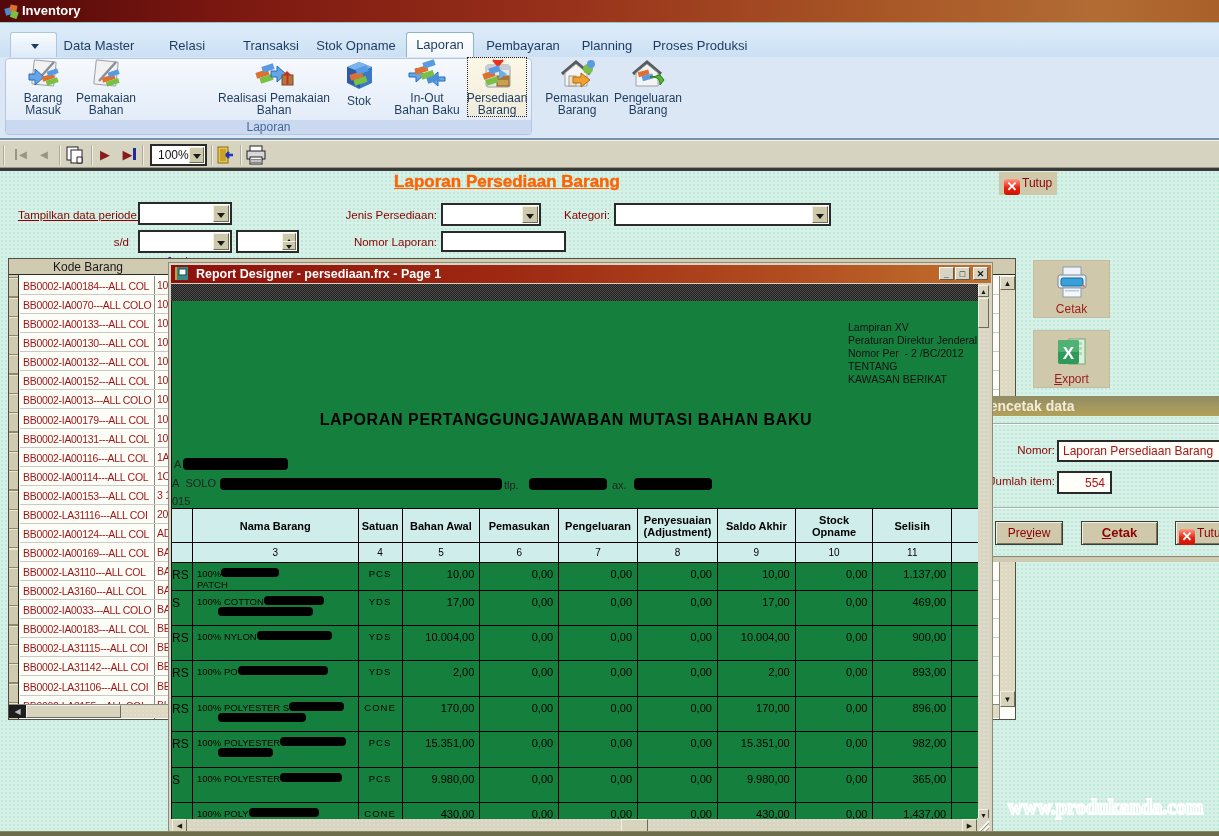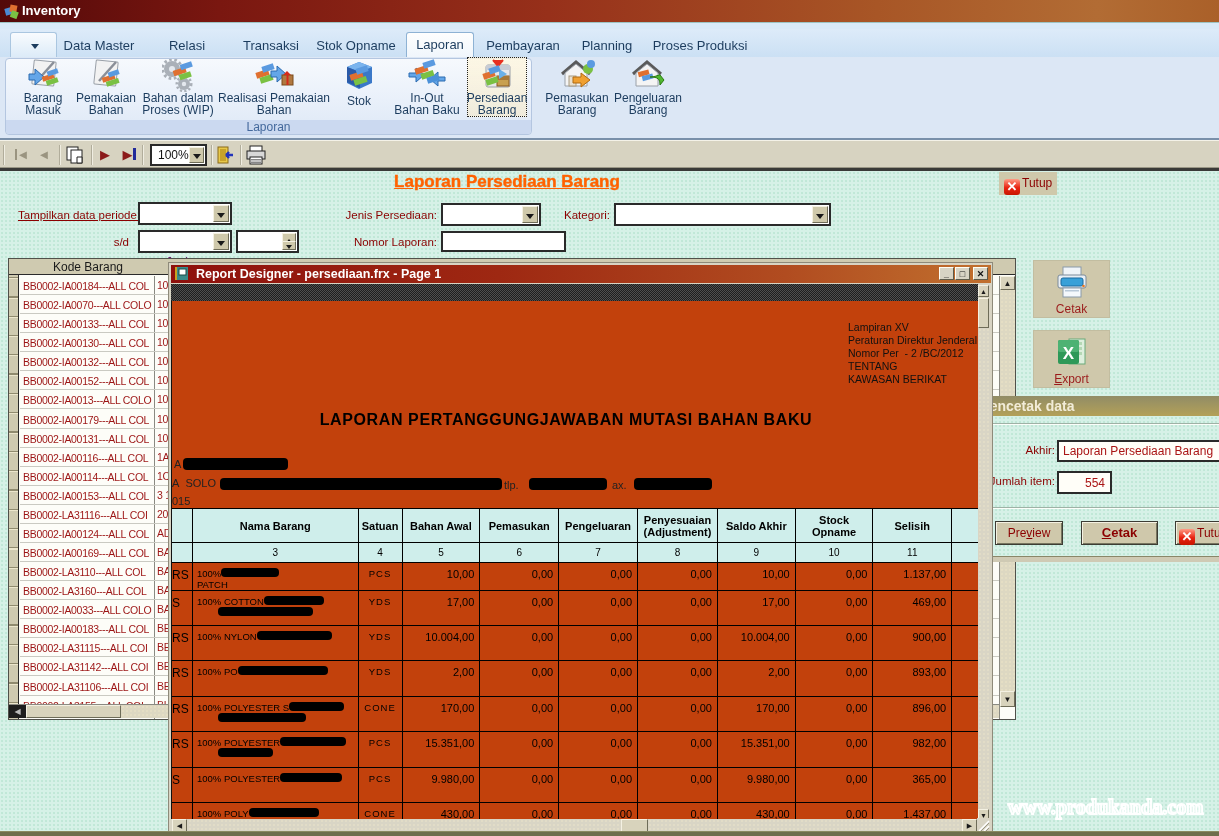--- a/index.html
+++ b/index.html
@@ -60,21 +60,21 @@
 #phead{position:absolute;left:0;top:0;width:269px;height:20px;background:linear-gradient(#918c66,#b3a158);color:#f2ecd8;font-weight:bold;font-size:14px;line-height:20px;padding-left:28px;}
 .groove{position:absolute;left:0;width:269px;height:2px;border-top:1px solid #9fb2a6;border-bottom:1px solid #fbfffa;}
 #pbot{position:absolute;left:0;top:160px;width:269px;height:6px;background:#cfcab4;border-top:1px solid #8a8668;}
 .pwhite{position:absolute;background:#fffef8;border:2px solid #2a2a2a;color:#aa1515;font-size:12px;}
 
 #dwin{left:168px;top:262px;width:825px;height:574px;background:#d8d4c4;border:1px solid #8e8a7a;padding:20px;}
 #dtitle{position:absolute;left:2px;top:2px;width:820px;height:18px;background:linear-gradient(90deg,#8e100c,#9e2812 40%,#b14c20 75%,#c1702e 100%);}
 #dtitle .txt{position:absolute;left:25px;top:2px;color:#fff;font-weight:bold;font-size:12.5px;}
 .wbtn{position:absolute;top:2px;width:15px;height:13px;background:#d8d4c4;border:1px solid;border-color:#fffef4 #5e5c4c #5e5c4c #fffef4;color:#111;font-size:9px;font-weight:bold;line-height:12px;text-align:center;}
 #dstrip{position:absolute;left:2px;top:21px;width:809px;height:17px;background:repeating-conic-gradient(#4e4e4e 0% 25%,#1e1e1e 0% 50%) 0 0/2px 2px;}
-#dpage{position:absolute;left:2px;top:38px;width:809px;height:518px;background:#c2410c;border-left:1px solid #111;overflow:hidden;}
+#dpage{position:absolute;left:2px;top:38px;width:809px;height:518px;background:#15803d;border-left:1px solid #111;overflow:hidden;}
 #dvs{position:absolute;right:3px;top:21px;width:11px;height:535px;background:#d9d5c5;background-image:radial-gradient(#f7eecb 0.6px,rgba(0,0,0,0) 0.75px);background-size:4px 4px;}
 #dhs{position:absolute;left:3px;top:556px;width:797px;height:13px;background:#d9d5c5;background-image:radial-gradient(#f7eecb 0.6px,rgba(0,0,0,0) 0.75px);background-size:4px 4px;}
 
 #lamp{position:absolute;left:676px;top:20px;font-size:10.5px;line-height:13px;color:#111;}
 #rtitle{position:absolute;left:0px;top:110px;width:788px;text-align:center;font-weight:bold;font-size:16px;color:#000;letter-spacing:0.6px;}
 .rb{display:inline-block;background:#000;border-radius:4px;height:12px;vertical-align:-2px;}
 .rline{position:absolute;font-size:11px;color:#222;white-space:nowrap;}
 #rtable{position:absolute;left:-1px;top:207px;border-collapse:collapse;table-layout:fixed;}
 #rtable td{border:1px solid #000;overflow:hidden;}
 #rtable .hd{background:#cfeeeb;font-weight:bold;font-size:11px;text-align:center;vertical-align:middle;line-height:12px;}
@@ -127,33 +127,20 @@
   Barang<br>Masuk</div>
  <div class="rbtn" style="left:68px;width:76px;">
   <svg width="33" height="33">
         <rect x="5" y="2" width="22" height="24" rx="1" fill="#f2f2f2" stroke="#9aa0a8" transform="rotate(6 16 14)"></rect>
         <line x1="9" y1="22" x2="26" y2="3" stroke="#8a8f98" stroke-width="2.5"></line>
         <rect x="12" y="17" width="13" height="5" fill="#e07030" transform="rotate(-18 18 19)"></rect>
         <rect x="16" y="21" width="13" height="5" fill="#7ac143" transform="rotate(-18 22 23)"></rect>
         <rect x="18" y="12" width="11" height="5" fill="#5a9ae0" transform="rotate(-18 23 14)"></rect>
       </svg>
   Pemakaian<br>Bahan</div>
- <div class="rbtn" style="left:132px;width:92px;">
-  <svg width="33" height="33">
-        <circle cx="10" cy="10" r="8" fill="#aab0b8"></circle>
-        <circle cx="10" cy="10" r="9.5" fill="none" stroke="#aab0b8" stroke-width="3" stroke-dasharray="2.6 2.6"></circle>
-        <circle cx="10" cy="10" r="3" fill="#e4e8ee"></circle>
-        <circle cx="22" cy="25" r="6" fill="#aab0b8"></circle>
-        <circle cx="22" cy="25" r="7.2" fill="none" stroke="#aab0b8" stroke-width="2.6" stroke-dasharray="2.2 2.2"></circle>
-        <circle cx="22" cy="25" r="2.2" fill="#e4e8ee"></circle>
-        <rect x="11" y="10" width="13" height="5.5" fill="#e07030" transform="rotate(-18 17 12)"></rect>
-        <rect x="17" y="14" width="12" height="5.5" fill="#7ac143" transform="rotate(-18 23 16)"></rect>
-        <rect x="18" y="4" width="12" height="5.5" fill="#5a9ae0" transform="rotate(-18 24 6)"></rect>
-      </svg>
-  Bahan dalam<br>Proses (WIP)</div>
  <div class="rbtn" style="left:208px;width:132px;">
   <svg width="40" height="33">
         <rect x="2" y="12" width="13" height="6" fill="#e07030" transform="rotate(-18 8 15)"></rect>
         <rect x="6" y="17" width="13" height="6" fill="#7ac143" transform="rotate(-18 12 20)"></rect>
         <rect x="8" y="6" width="12" height="6" fill="#5a9ae0" transform="rotate(-18 14 9)"></rect>
         <path d="M17 12h6V7l9 8-9 8v-5h-6z" fill="#64a6e8" stroke="#2a6ab0"></path>
         <rect x="28" y="16" width="11" height="10" fill="#b07840" stroke="#7a4a1a"></rect>
         <path d="M33 12l-4 4h8z" fill="#d42a1a"></path>
         <line x1="33.5" y1="16" x2="33.5" y2="26" stroke="#d42a1a" stroke-width="2"></line>
       </svg>
@@ -398,21 +385,21 @@
  </div>
  <div id="ghs">
       <div class="la">◀</div>
       <div class="sbtn" style="left:17px;top:0;width:95px;height:13px;"></div>
     </div>
 </div>
 
 <div class="abs" id="panel">
  <div id="phead">Mencetak data</div>
  <div class="groove" style="top:27px;"></div>
- <div class="abs flab" style="right:164px;top:48px;">Akhir:</div>
+ <div class="abs flab" style="right:164px;top:48px;">Nomor:</div>
  <div class="pwhite" style="left:107px;top:44px;width:170px;height:22px;">
       <span style="position:absolute;left:4px;top:2px;white-space:nowrap;">Laporan Persediaan Barang</span>
     </div>
  <div class="abs flab" style="right:164px;top:79px;">Jumlah item:</div>
  <div class="pwhite" style="left:107px;top:75px;width:55px;height:23px;">
       <span style="position:absolute;right:5px;top:3px;">554</span>
     </div>
  <div class="groove" style="top:111px;"></div>
  <div class="tanbtn bevel" style="left:45px;top:125px;width:68px;height:24px;line-height:22px;text-align:center;">Pre<u>v</u>iew</div>
  <div class="tanbtn bevel" style="left:131px;top:125px;width:77px;height:24px;line-height:22px;text-align:center;font-weight:bold;font-size:13px;"><u>C</u>etak</div>

